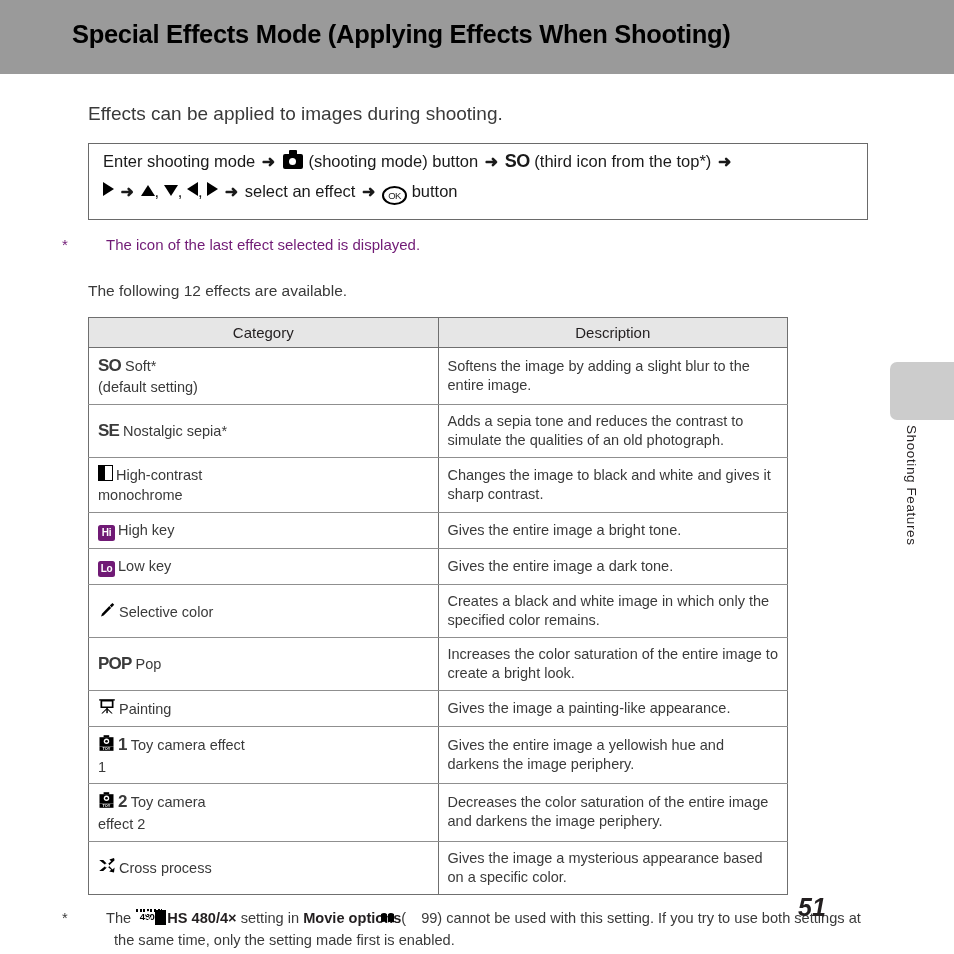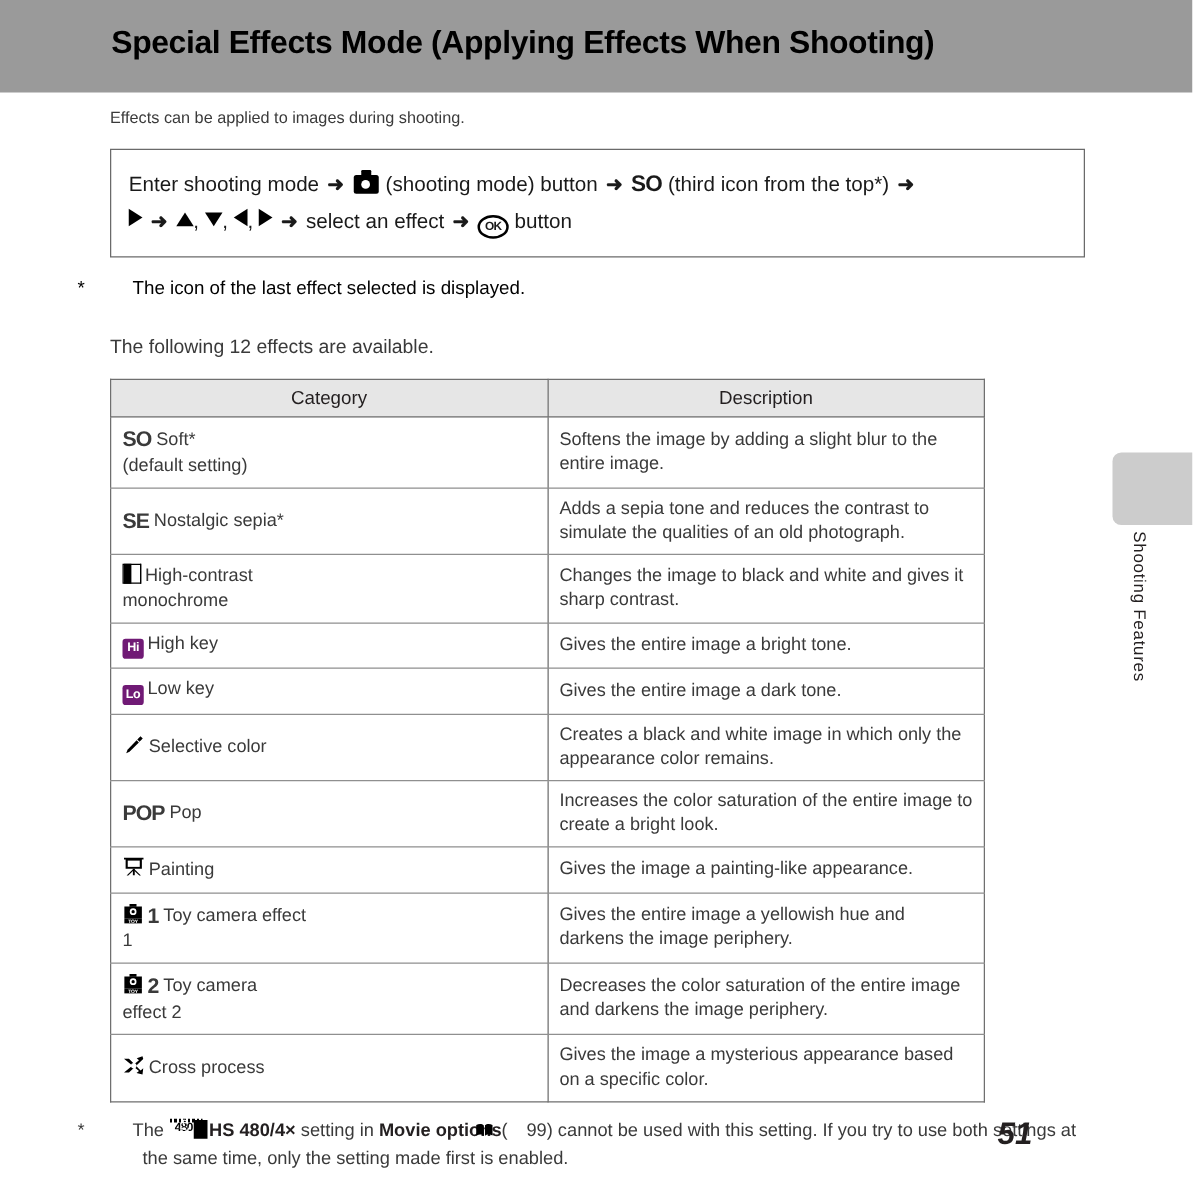--- a/index.html
+++ b/index.html
@@ -20,21 +20,21 @@
   .header-bar {
     position: absolute;
     left: 0;
     top: 0;
     width: 954px;
     height: 74px;
     background: #9a9a9a;
   }
   .header-title {
     position: absolute;
-    left: 89px;
+    left: 72px;
     top: 20px;
     font-size: 25.5px;
     font-weight: bold;
     letter-spacing: -0.3px;
     color: #000000;
     white-space: nowrap;
   }
 
   
   .side-tab-block {
@@ -63,32 +63,32 @@
 
   
   .content {
     position: absolute;
     left: 88px;
     top: 74px;
     width: 780px;
   }
 
   .intro-line {
-    font-size: 13px;
+    font-size: 19px;
     color: #3a3a3a;
-    margin-top: 12px;
+    margin-top: 28px;
     margin-bottom: 0;
     line-height: 1.3;
   }
 
   
   .proc-box {
     margin-top: 16px;
     border: 1.5px solid #6a6a6a;
-    padding: 12px 14px 14px 14px;
+    padding: 2px 14px 14px 14px;
     box-sizing: border-box;
   }
   .proc-line {
     font-size: 16.5px;
     color: #1a1a1a;
     line-height: 1.72;
     white-space: nowrap;
   }
   .arrow {
     font-weight: bold;
@@ -146,31 +146,31 @@
   .tri-l { border-right: 11px solid #000; border-top: 7px solid transparent; border-bottom: 7px solid transparent; }
 
   
   .ico-ok {
     display: inline-block;
     width: 21px;
     height: 15px;
     border: 2px solid #000;
     border-radius: 50%;
     font-size: 9.5px;
-    font-weight: bold;
+    font-weight: normal;
     line-height: 15px;
     text-align: center;
     letter-spacing: -0.5px;
     vertical-align: -2px;
     box-sizing: content-box;
   }
 
   .note-line {
     font-size: 15px;
-    color: #000000;
+    color: #701a75;
     line-height: 1.35;
     padding-left: 26px;
     text-indent: -26px;
   }
   .note-star { display: inline-block; width: 18px; }
 
   .following-line {
     font-size: 15.5px;
     color: #3a3a3a;
     margin-top: 26px;
@@ -403,21 +403,21 @@
 
       <tr>
         <td class="cat">
           <span class="g g-svg">
             <svg viewBox="0 0 18 17" width="18" height="17">
               <path d="M14.4 2.0 L16.2 3.8 L13.6 6.4 L11.8 4.6 Z" fill="#000"></path>
               <path d="M11.3 5.1 L13.1 6.9 L5.6 14.4 L3.0 15.6 L4.0 12.8 Z" fill="#000"></path>
             </svg>
           </span><span class="cat-text">Selective color</span>
         </td>
-        <td class="desc">Creates a black and white image in which only the appearance color remains.</td>
+        <td class="desc">Creates a black and white image in which only the specified color remains.</td>
       </tr>
 
       <tr>
         <td class="cat">
           <span class="g-text">POP</span><span class="cat-text">Pop</span>
         </td>
         <td class="desc">Increases the color saturation of the entire image to create a bright look.</td>
       </tr>
 
 

